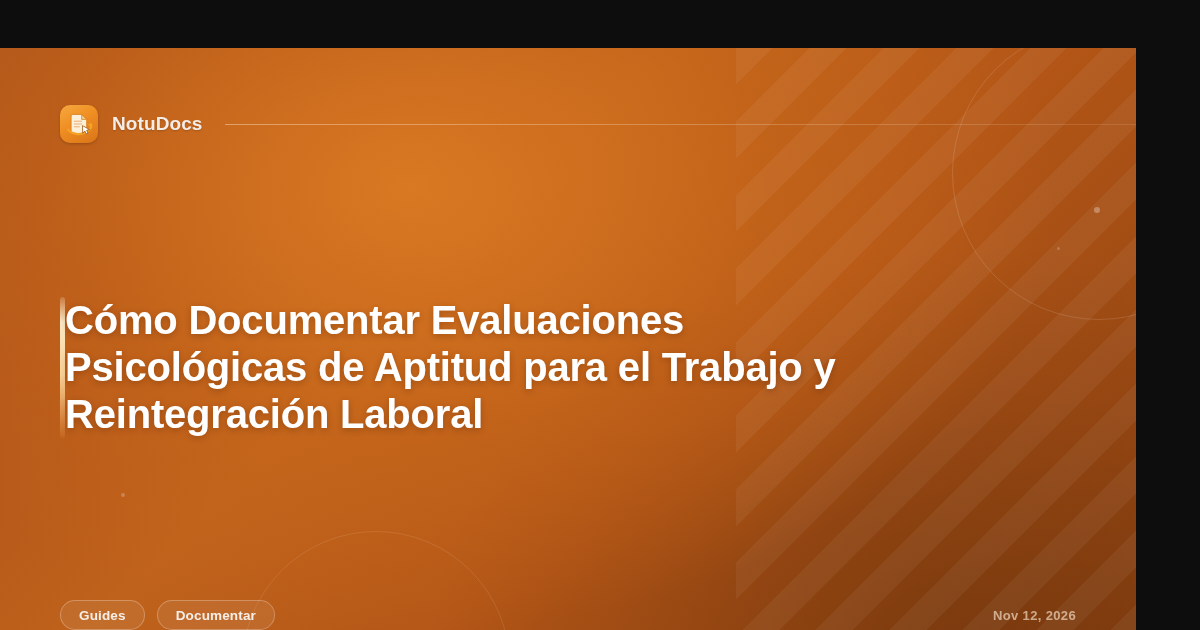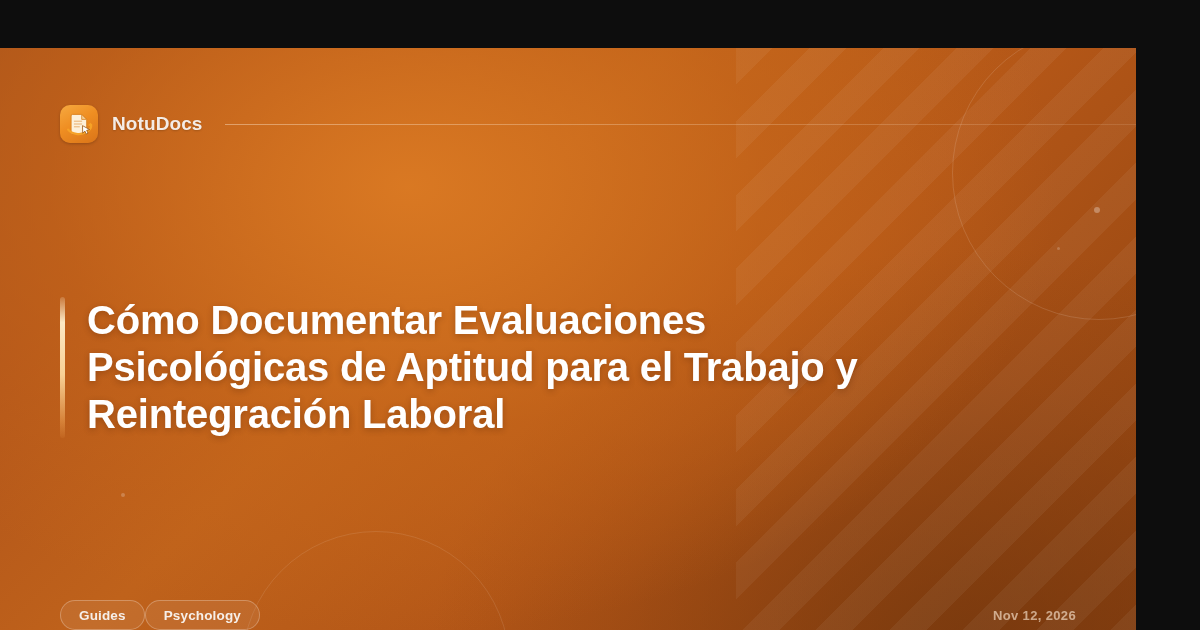--- a/index.html
+++ b/index.html
@@ -78,21 +78,21 @@
   }
   .header-rule {
     flex:1 1 auto; height:1px; margin-left:8px;
     background:linear-gradient(90deg, rgba(255,236,214,0.42) 0%, rgba(255,236,214,0.22) 60%, rgba(255,236,214,0.10) 100%);
   }
 
   
   .title-block {
     position:absolute; left:60px; top:249px;
     width:900px;
-    display:flex; align-items:stretch; gap:22px;
+    display:flex; align-items:stretch; 
   }
   .title-accent {
     flex:0 0 5px; width:5px; border-radius:3px;
     background:linear-gradient(180deg,
       rgba(255,243,220,0.18) 0%,
       rgba(255,240,205,0.95) 18%,
       rgba(253,218,160,0.92) 55%,
       rgba(236,160,82,0.55) 88%,
       rgba(226,140,60,0.15) 100%);
   }
@@ -102,21 +102,21 @@
     color:#ffffff;
     text-shadow:0 2px 6px rgba(70,26,4,0.30);
     max-width:870px;
   }
 
   
   .footer {
     position:absolute; left:60px; right:60px; bottom:48px;
     display:flex; align-items:center; justify-content:space-between;
   }
-  .tag-row { display:flex; align-items:center; gap:0; }
+  .tag-row { display:flex; align-items:center; gap:12px; }
   .tag {
     display:inline-flex; align-items:center; justify-content:center;
     height:30px; padding:0 18px;
     border-radius:15px;
     border:1px solid rgba(255,255,255,0.26);
     background:rgba(255,255,255,0.075);
     color:#f6efe9;
     font-size:13.5px; font-weight:700; letter-spacing:0.15px;
     white-space:nowrap;
   }
@@ -173,20 +173,20 @@
   </div>
 
   <div class="title-block">
     <div class="title-accent"></div>
     <h1 class="title-text">Cómo Documentar Evaluaciones Psicológicas de Aptitud para el Trabajo y Reintegración Laboral</h1>
   </div>
 
   <div class="footer">
     <div class="tag-row">
       <span class="tag">Guides</span>
-      <span class="tag">Psychology</span>
+      <span class="tag">Documentar</span>
     </div>
     <div class="date-text">Nov 12, 2026</div>
   </div>
 
   <div class="accent-bar"></div>
 
 </div>
 
 </body></html>

